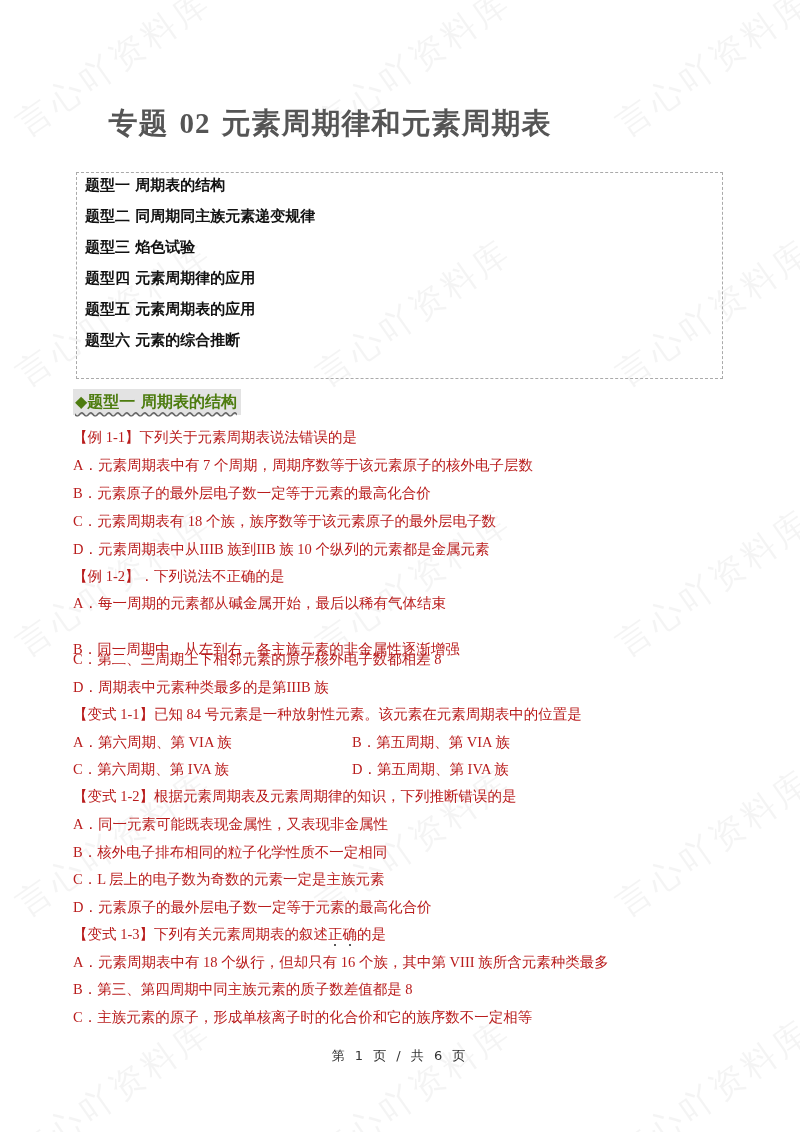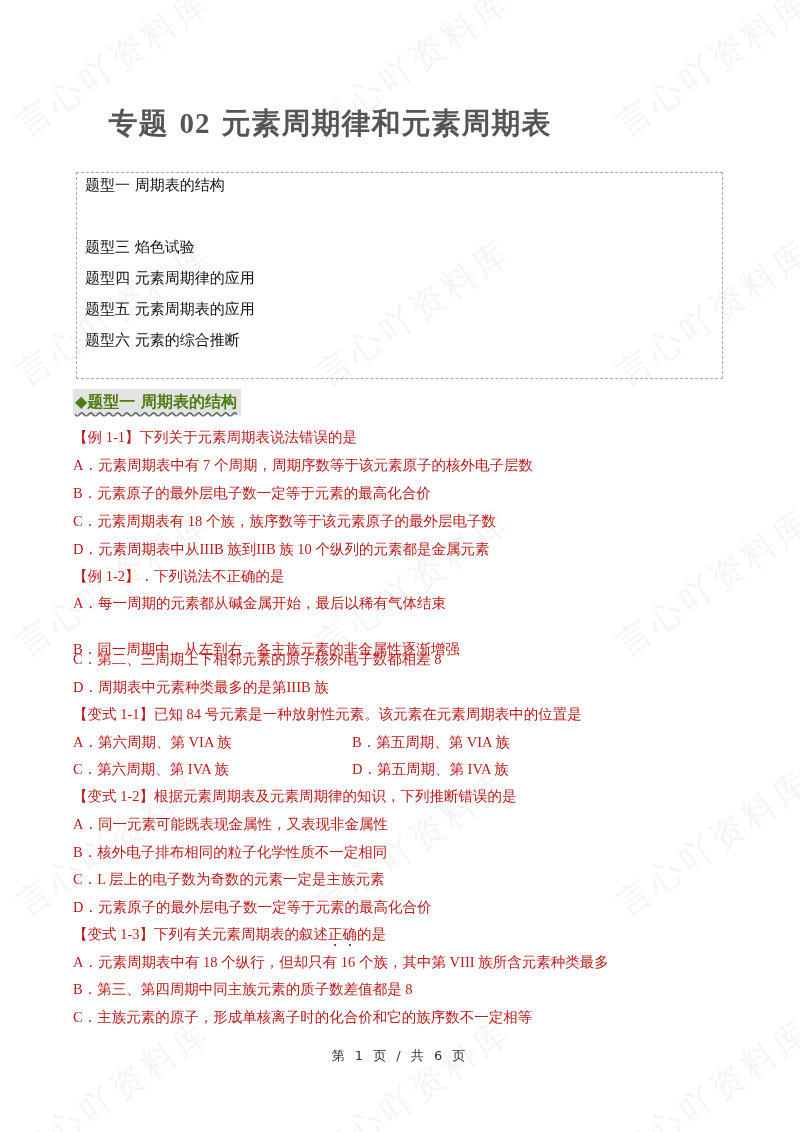--- a/index.html
+++ b/index.html
@@ -14,21 +14,21 @@
   }
   .page { position: relative; z-index: 1; }
   .title {
     position: absolute; top: 104px; left: 0; width: 660px; text-align: center;
     font-family: "DejaVu Sans", sans-serif; font-weight: bold; font-size: 29px; color: #555;
     letter-spacing: 1px;
   }
   .title .num { font-family: "Liberation Serif", serif; }
   .toc {
     position: absolute; top: 172px; left: 76px; width: 647px; height: 207px;
-    border: 1px dashed #aaa; box-sizing: border-box;
+    border: 1px dashed #aaa; box-sizing: border-box; font-weight: bold;
   }
   .toc-item {
     position: absolute; left: 8px; font-family: "DejaVu Sans", sans-serif; font-size: 15px; color: #111;
   }
   .section-heading {
     position: absolute; top: 389px; left: 73px; height: 26px; padding: 0 4px 0 2px;
     background: #e3e3e3; font-family: "DejaVu Sans", sans-serif; font-weight: bold; font-size: 16px;
     color: #4d7c0f; line-height: 26px;
     text-decoration: underline wavy #666; text-underline-offset: 4px;
   }
@@ -68,20 +68,23 @@
 
   <div class="title">
     <span>专题</span>
     <span class="num">02</span>
     <span>元素周期律和元素周期表</span>
   </div>
 
   <div class="toc">
     <div class="toc-item" style="top:3px;">
       <span>题型一</span>&nbsp;<span>周期表的结构</span>
+    </div>
+    <div class="toc-item" style="top:34px;">
+      <span>题型二</span>&nbsp;<span>同周期同主族元素递变规律</span>
     </div>
     <div class="toc-item" style="top:65px;">
       <span>题型三</span>&nbsp;<span>焰色试验</span>
     </div>
     <div class="toc-item" style="top:96px;">
       <span>题型四</span>&nbsp;<span>元素周期律的应用</span>
     </div>
     <div class="toc-item" style="top:127px;">
       <span>题型五</span>&nbsp;<span>元素周期表的应用</span>
     </div>

